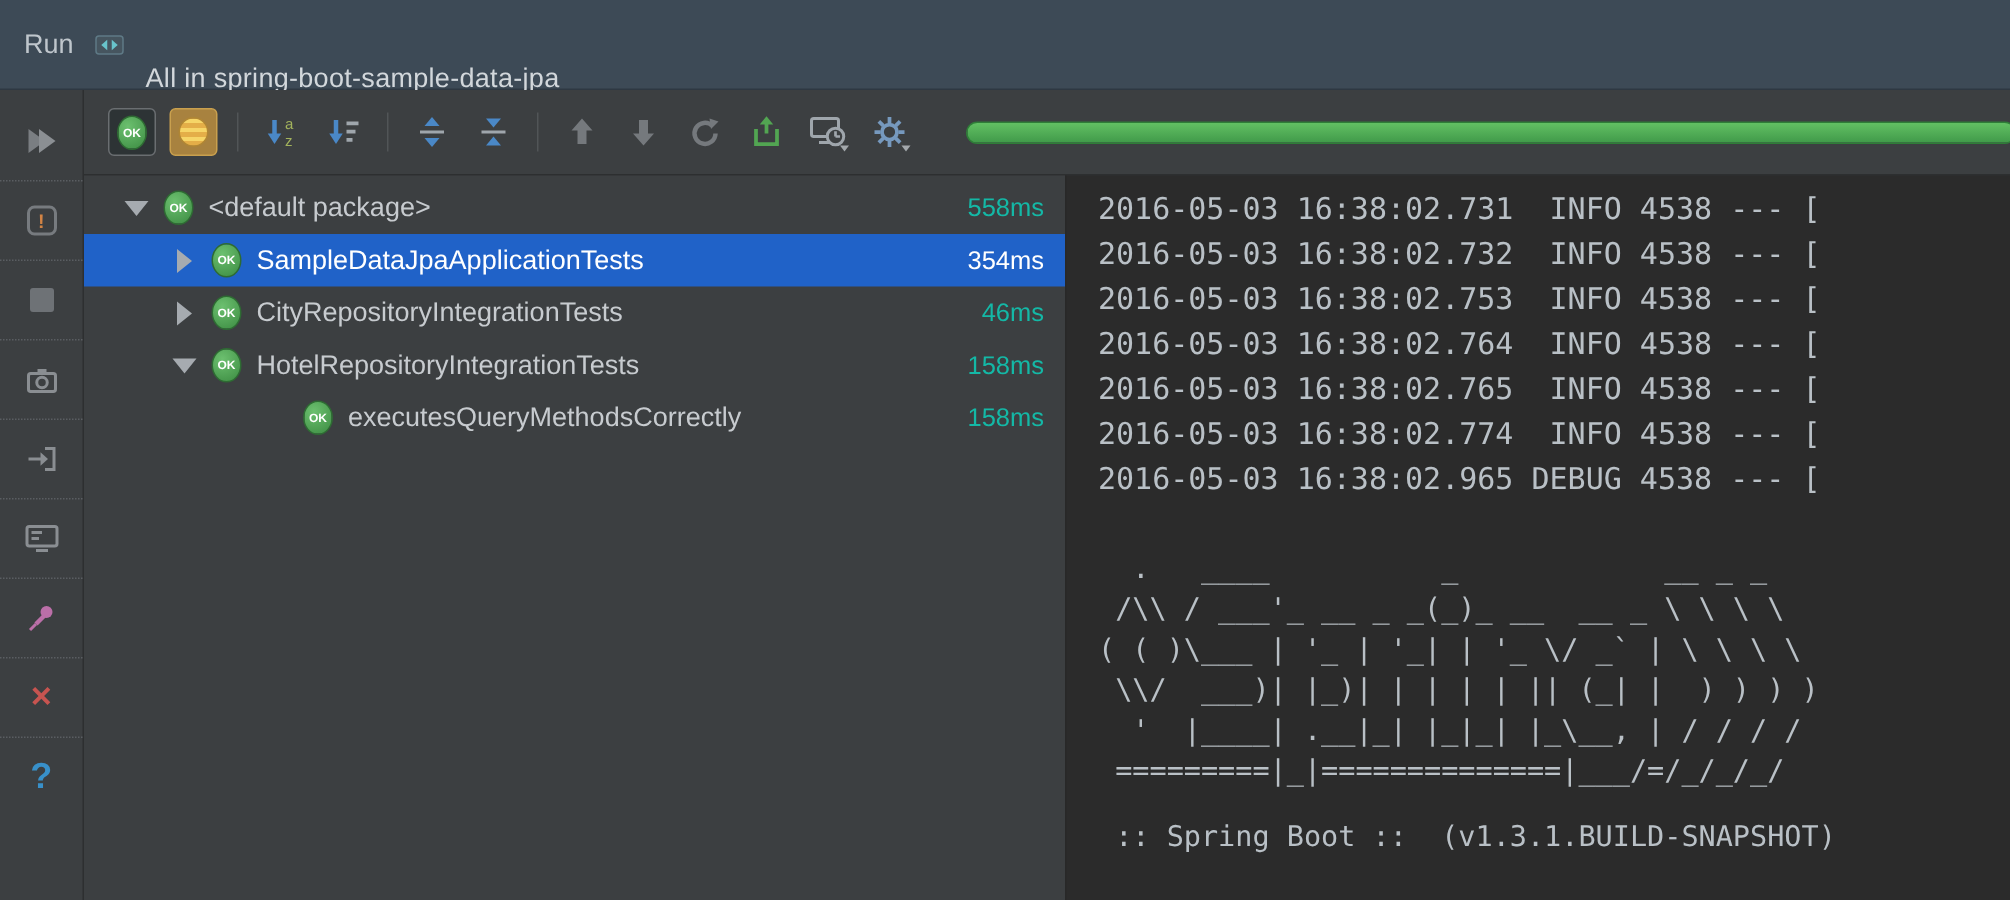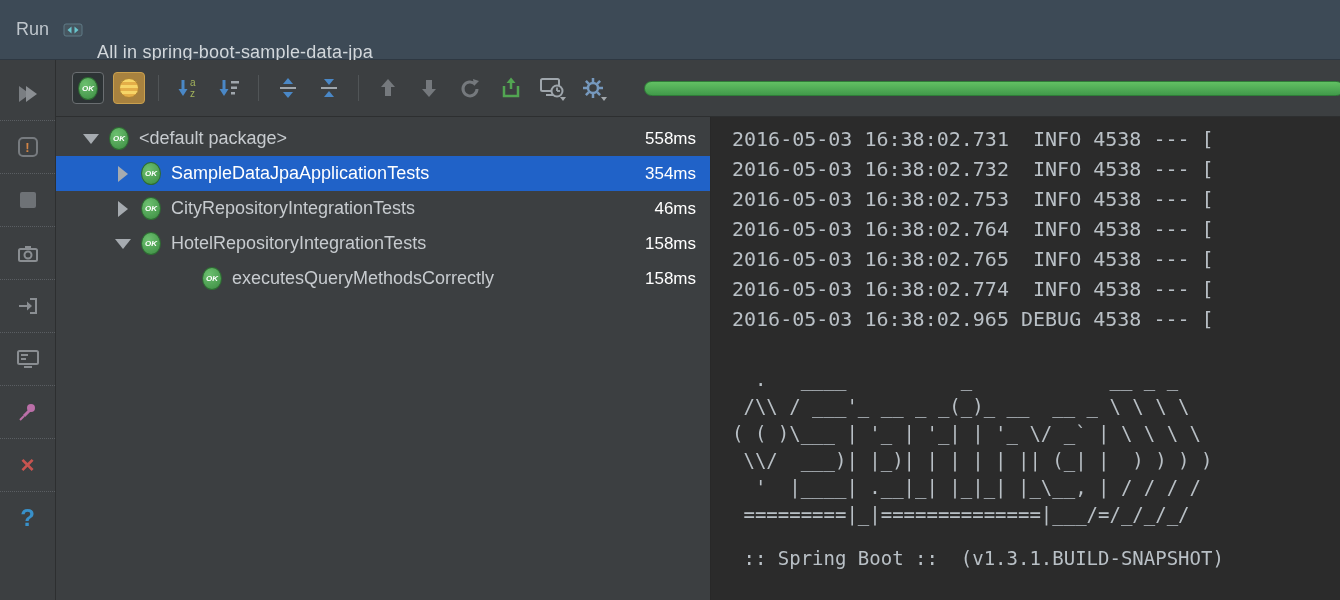--- a/index.html
+++ b/index.html
@@ -54,21 +54,21 @@
   .tbtn.toggled-orange { background:#A8823F; border-color:#C9A04E; }
   .tb-sep { width:1px; height:26px; background:#515557; margin:0 4px; }
   .caret { position:absolute; right:1px; bottom:2px; width:0; height:0;
     border-left:3px solid transparent; border-right:3px solid transparent; border-top:4px solid #A3A8AC; }
 
   .ok-ball {
     width:20px; height:23px; border-radius:50%;
     background:radial-gradient(circle at 35% 30%, #6CC06F, #3C8C42);
     border:1px solid #2E6B33; color:#FFFFFF;
     font-size:8px; font-weight:bold;
-    display:flex; align-items:center; justify-content:center; letter-spacing:0;font-style:italic;
+    display:flex; align-items:center; justify-content:center; letter-spacing:0;
   }
   .ign-ball {
     width:20px; height:20px; border-radius:50%;
     background:repeating-linear-gradient(0deg, #E4AE48 0 3px, #F6D567 3px 6px);
     border:1px solid #B08634;
   }
 
   
   .progress {
     flex:1; height:15px; margin-left:26px; margin-right:-4px;
@@ -79,21 +79,21 @@
   
   .content { flex:1; display:flex; min-height:0; }
   .tree { width:654px; background:#3C3F41; padding-top:4px; font-size:18px; }
   .trow { height:35px; display:flex; align-items:center; padding-right:14px; color:#C7CBCF; }
   .trow.selected { background:#2062C8; color:#FFFFFF; }
   .tri-cell { width:18px; display:flex; justify-content:center; margin-right:9px; flex:0 0 18px; }
   .tri-down { width:0; height:0; border-left:8px solid transparent; border-right:8px solid transparent; border-top:10px solid #A6ABB0; }
   .tri-right { width:0; height:0; border-top:8px solid transparent; border-bottom:8px solid transparent; border-left:10px solid #A6ABB0; }
   .trow .ok-ball { margin-right:10px; flex:0 0 20px; }
   .t-label { white-space:nowrap; }
-  .t-dur { margin-left:auto; color:#ffffff; font-size:17px; }
+  .t-dur { margin-left:auto; color:#14b8a6; font-size:17px; }
   .trow.selected .t-dur { color:#ffffff; }
   .ind-0 { padding-left:26px; }
   .ind-1 { padding-left:58px; }
   .ind-leaf { padding-left:146px; }
 
   
   .console {
     flex:1; background:#2B2B2B; border-left:1px solid #282828;
     padding:7px 0 0 21px; overflow:hidden; position:relative;
     font-family:"DejaVu Sans Mono", monospace; color:#B9C0C6; font-size:20px;

